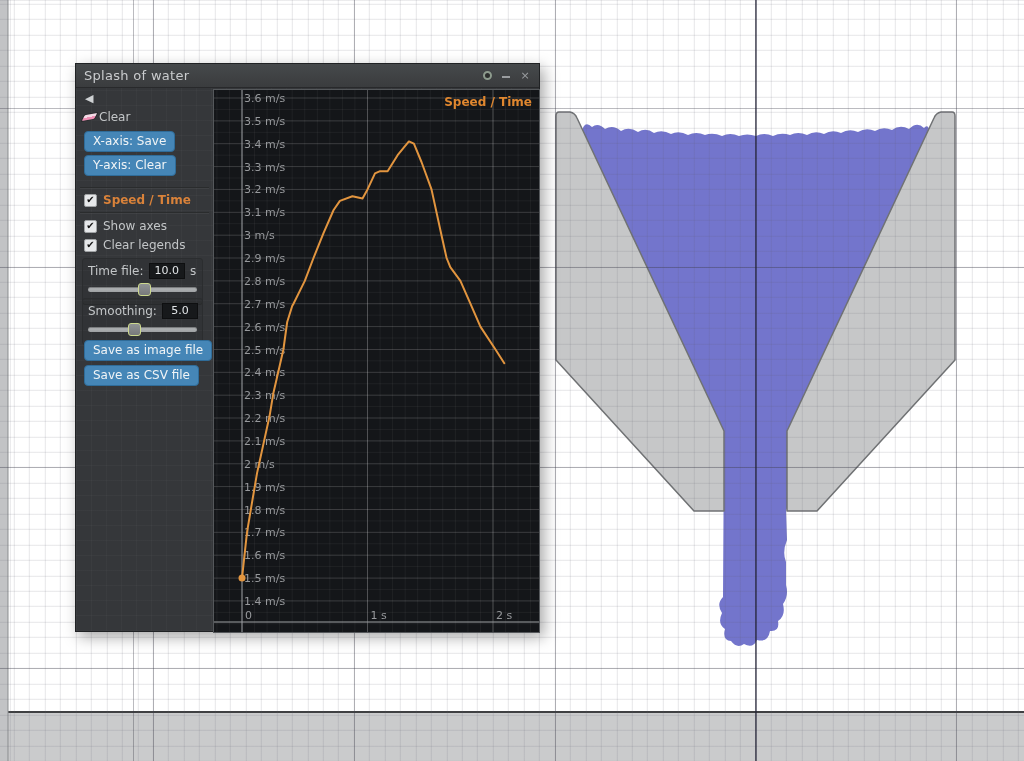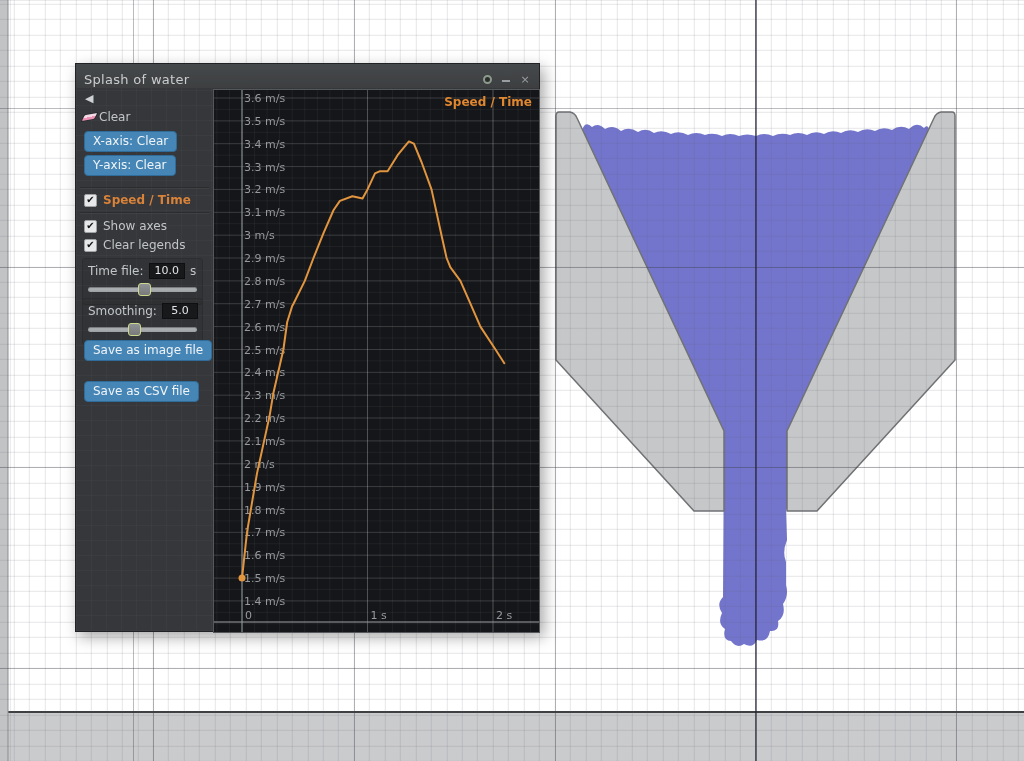--- a/index.html
+++ b/index.html
@@ -23,21 +23,21 @@
   .world-axis-v{position:absolute;left:755px;top:0;width:2px;height:761px;
     background:rgba(30,30,50,0.55);pointer-events:none;}
   
   .window{
     position:absolute;left:75px;top:63px;width:465px;height:569px;
     background:#35373a;border:1px solid #202224;box-sizing:border-box;
     box-shadow:4px 5px 14px rgba(0,0,0,0.35);
     color:#c3c6c8;font-size:12px;
   }
   .titlebar{
-    position:absolute;left:0;top:0;right:0;height:32px;
+    position:absolute;left:0;top:0;right:0;height:24px;
     background:linear-gradient(#46494b,#3a3c3e);
     border-bottom:1px solid #28292b;
     display:flex;align-items:center;padding:0 8px;box-sizing:border-box;
   }
   .title{color:#caccce;font-size:13px;letter-spacing:0.3px;}
   .win-controls{margin-left:auto;display:flex;align-items:center;gap:7px;}
   .wc{width:12px;height:12px;display:flex;align-items:center;justify-content:center;
       color:#9a9da0;font-size:11px;line-height:1;cursor:default;}
   .wc-circle{width:9px;height:9px;border-radius:50%;border:2px solid #8d9b8d;background:#2c2e2d;box-sizing:border-box;}
   .wc-minus{width:8px;height:2px;background:#9a9da0;margin-top:2px;}
@@ -128,21 +128,21 @@
   <div class="body-area">
 
     <div class="sidebar">
       <div class="back-arrow">◀</div>
 
       <div class="clear-row">
         <span class="eraser"></span>
         <span>Clear</span>
       </div>
 
-      <button class="btn" style="top:43px;">X-axis: Clear</button>
+      <button class="btn" style="top:43px;">X-axis: Save</button>
       <button class="btn" style="top:67px;">Y-axis: Clear</button>
 
       <div class="sep" style="top:99px;"></div>
 
       <div class="check-row" style="top:105px;">
         <span class="checkbox">✔</span>
         <span class="series-label">Speed / Time</span>
       </div>
 
       <div class="sep" style="top:124px;"></div>
@@ -173,21 +173,21 @@
           <span>Smoothing:</span>
           <span class="value-box">5.0</span>
         </div>
         <div class="slider">
           <div class="track"></div>
           <div class="knob" style="left: 40.2px;"></div>
         </div>
       </div>
 
       <button class="btn" style="top:252px;">Save as image file</button>
-      <button class="btn" style="top:293px;">Save as CSV file</button>
+      <button class="btn" style="top:277px;">Save as CSV file</button>
     </div>
 
     <div class="plot">
       <svg id="chart-svg" width="325" height="542" viewBox="0 0 325 542">
           <g stroke="rgba(255,255,255,0.05)" stroke-width="1">
             <line x1="2.8999999999999986" y1="0" x2="2.8999999999999986" y2="542"></line>
             <line x1="15.45" y1="0" x2="15.45" y2="542"></line>
             <line x1="28" y1="0" x2="28" y2="542"></line>
             <line x1="40.55" y1="0" x2="40.55" y2="542"></line>
             <line x1="53.099999999999994" y1="0" x2="53.099999999999994" y2="542"></line>

